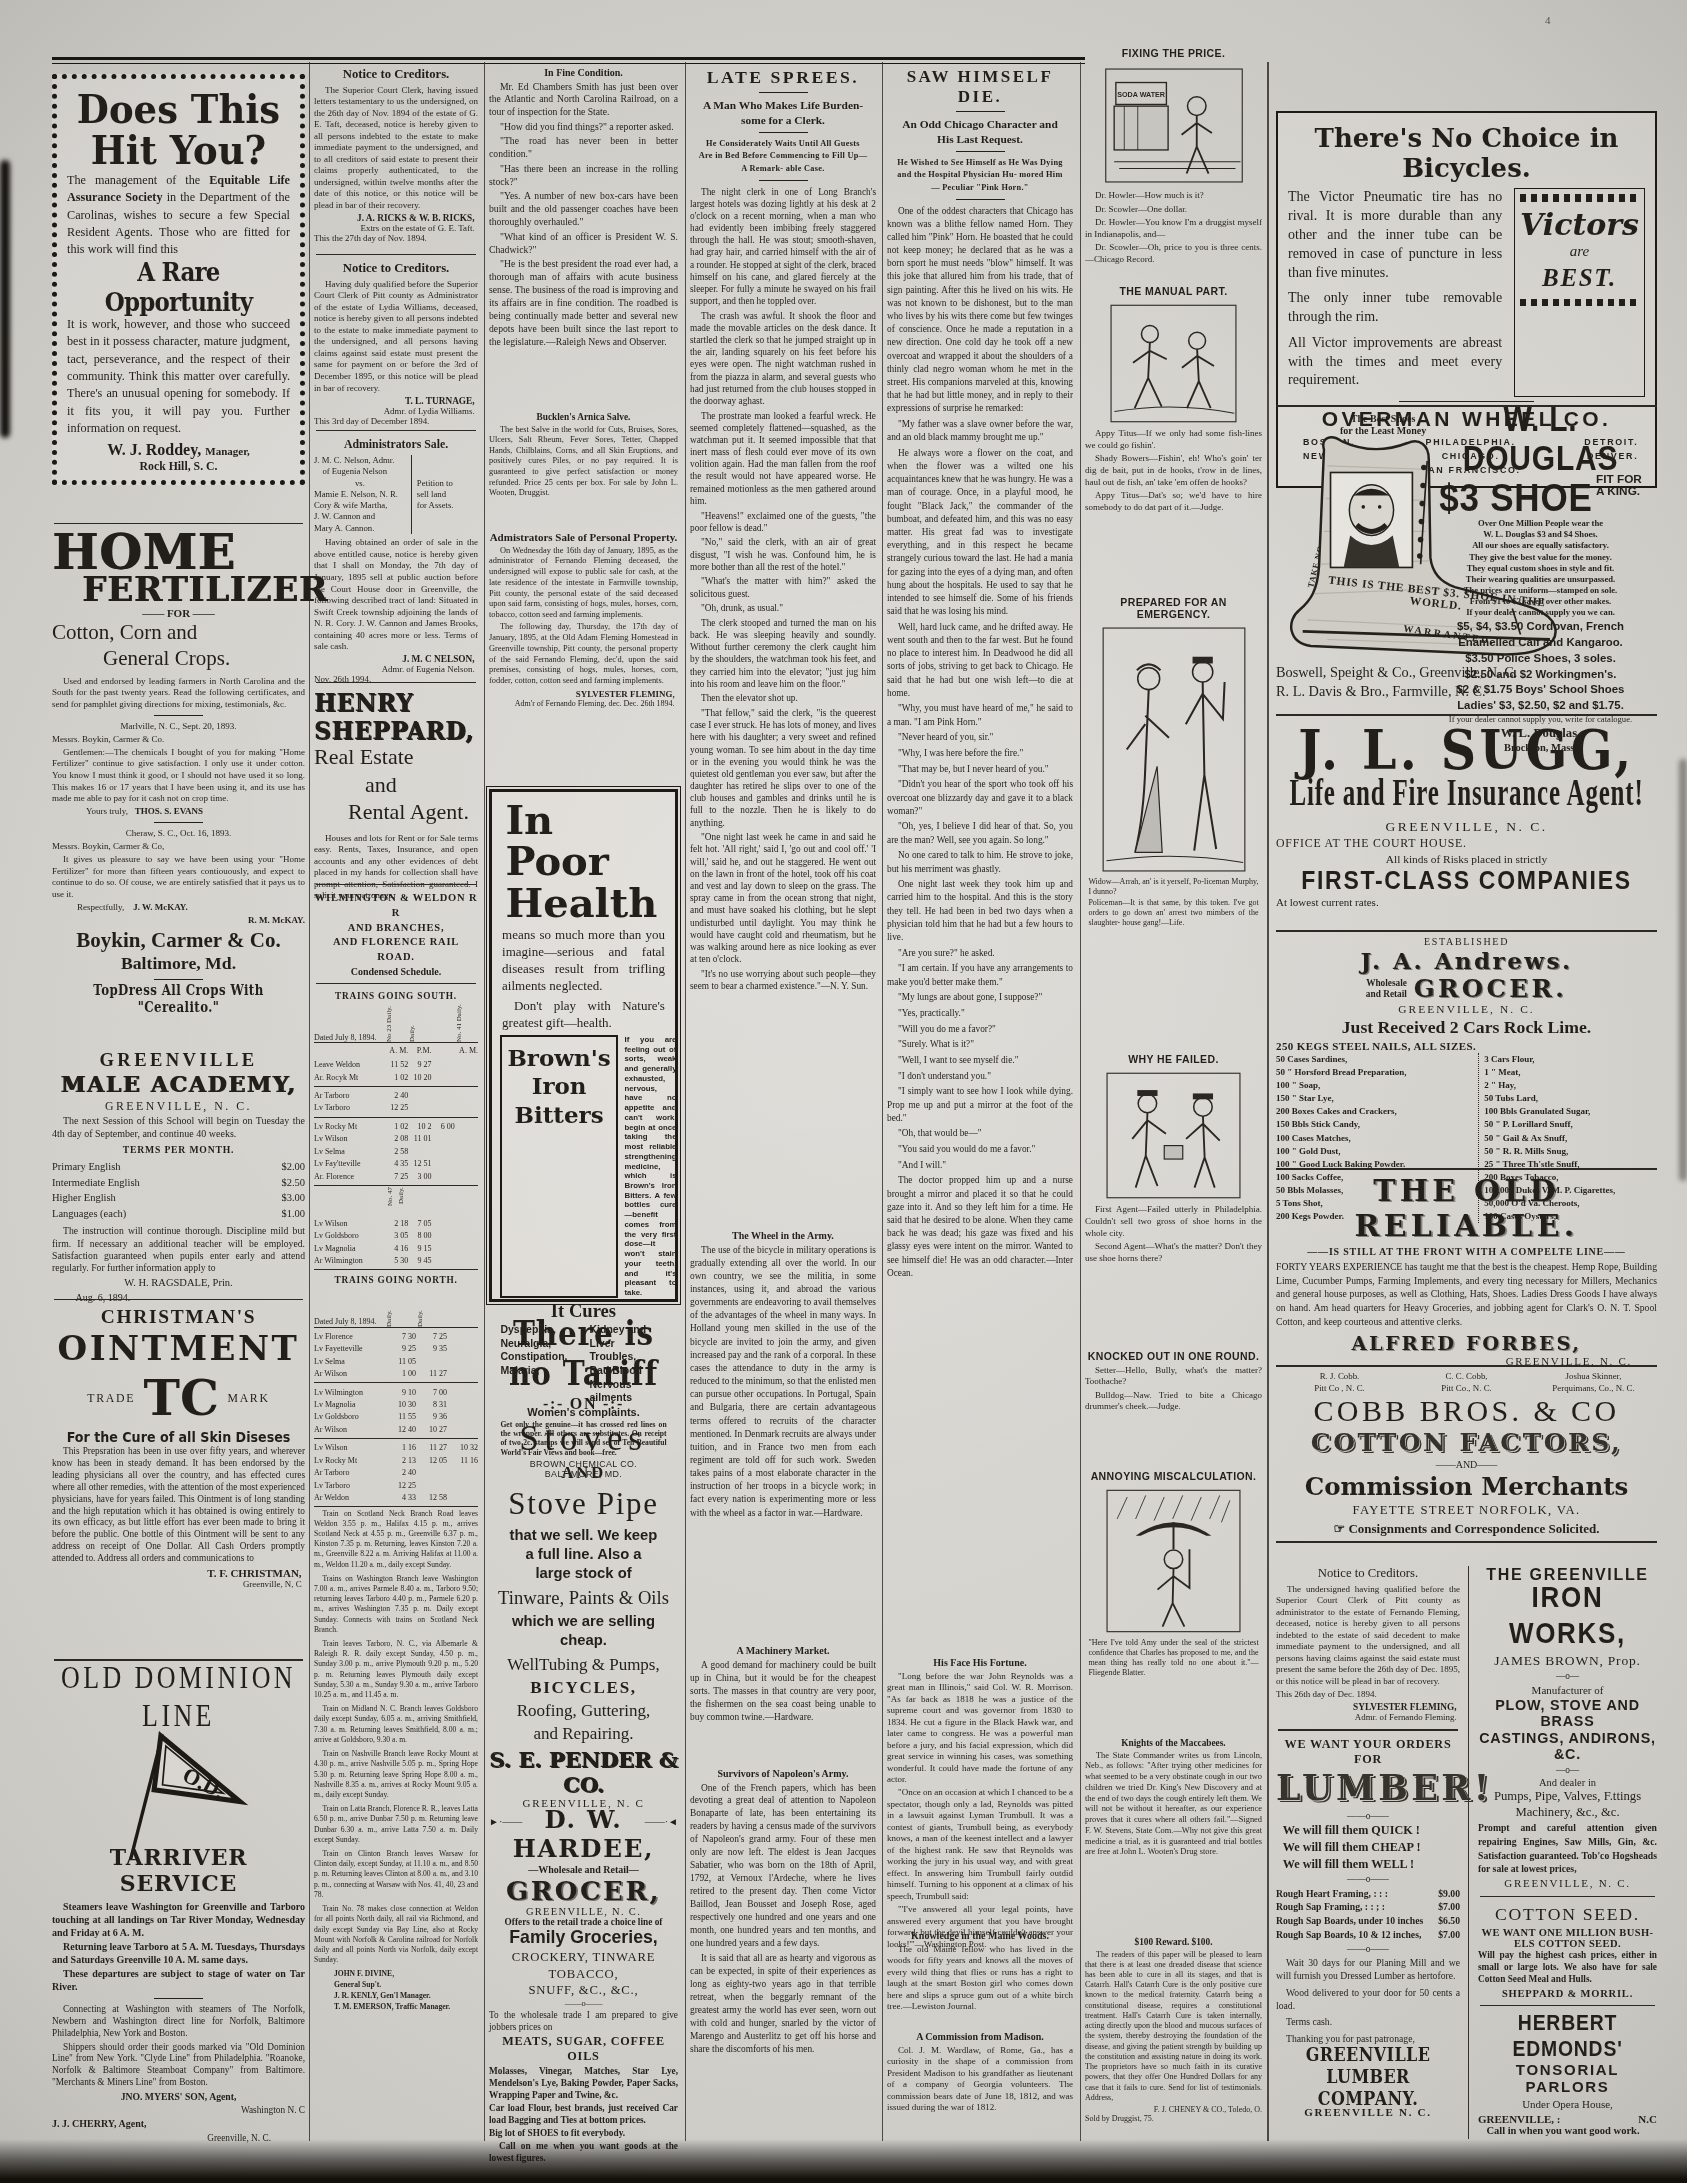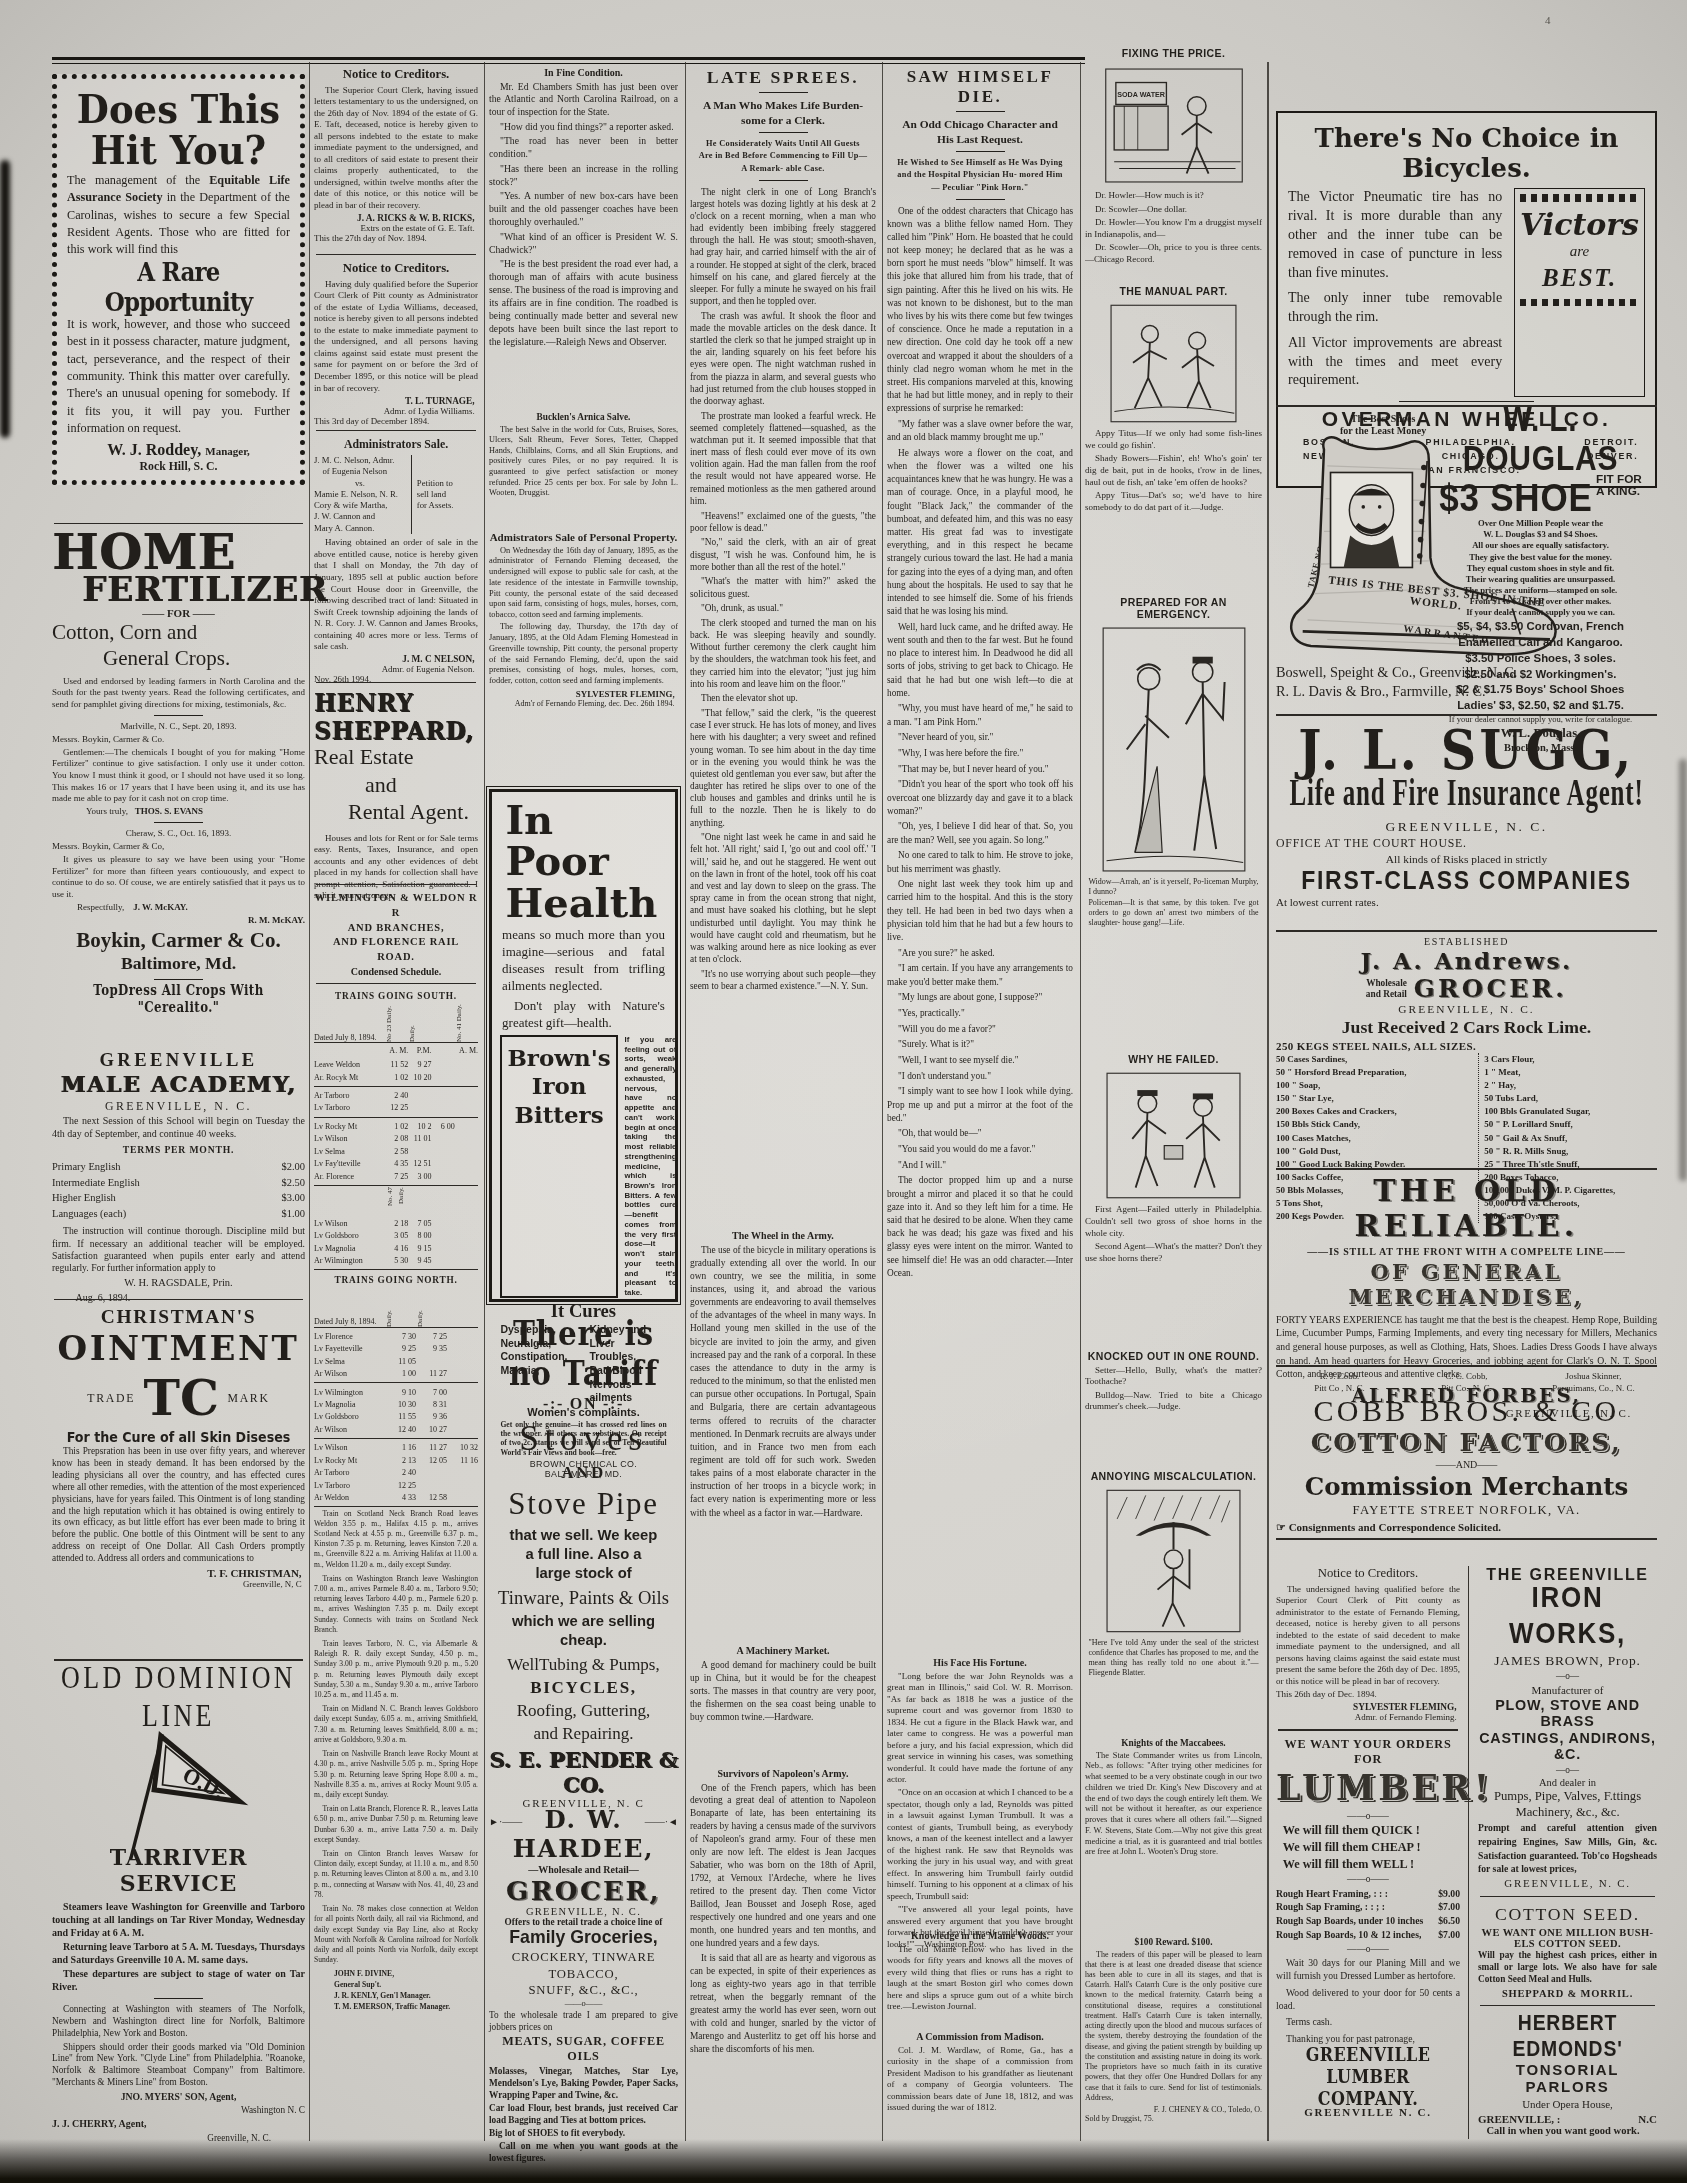--- a/index.html
+++ b/index.html
@@ -118,21 +118,21 @@
   .relline{font-weight:700;font-size:10px;letter-spacing:0.8px;text-align:center;margin:2.5px 0;}
   .genmerch{font-family:"DejaVu Serif",serif;font-weight:700;font-size:21px;letter-spacing:3.4px;text-align:center;margin:0;color:#36332d;text-shadow:0.8px 0.8px #c9c7c2,1.7px 1.7px #36332d;}
   .relbody{font-size:9.7px;line-height:1.4;text-align:justify;margin:3.4px 0;}
   .forbes{font-family:"DejaVu Serif",serif;font-weight:700;font-size:19.4px;letter-spacing:2.5px;text-align:center;margin:0;text-shadow:1.3px 0.8px rgba(34,31,27,.4);}
   .partner{display:flex;font-size:8.9px;line-height:1.3;text-align:center;}
   .partner>div{flex:1;}
   .cobb{font-size:30px;letter-spacing:3.4px;text-align:center;margin:0;font-family:"Liberation Serif",serif;}
   .cfact{font-family:"DejaVu Serif",serif;font-weight:700;font-size:25px;letter-spacing:2.5px;text-align:center;margin:0;color:#34312b;text-shadow:0.8px 0.8px #c9c7c2,2.1px 1.7px #34312b;}
   .commm{font-family:"DejaVu Serif",serif;font-weight:700;font-size:24.5px;text-align:center;margin:0;}
   .fayette{font-size:12.7px;letter-spacing:1.3px;text-align:center;margin:2.5px 0;}
-  .consign{font-size:11px;font-weight:700;text-align:left;margin:0;}
+  .consign{font-size:13px;font-weight:700;text-align:center;margin:0;}
   .ironT{font-weight:700;font-size:16px;letter-spacing:1.7px;text-align:center;margin:0;font-family:"Liberation Sans",sans-serif;}
   .ironW{font-weight:700;font-size:26px;letter-spacing:1.7px;text-align:center;margin:0;font-family:"Liberation Sans",sans-serif;transform:scaleY(1.15);}
   .ironP{font-size:13.5px;letter-spacing:0.8px;text-align:center;margin:0.8px 0;}
   .plow{font-weight:700;font-size:14.3px;letter-spacing:0.8px;text-align:center;margin:0.8px 0;font-family:"Liberation Sans",sans-serif;}
   .oo{text-align:center;font-size:9.3px;margin:2.5px 0;}
   .irontx{font-size:9.7px;line-height:1.4;text-align:justify;margin:1.7px 0;font-weight:700;}
   .lumb{font-family:"DejaVu Serif",serif;font-weight:700;font-size:35px;letter-spacing:3.4px;text-align:center;margin:0;color:#36332d;text-shadow:0.8px 0.8px #c9c7c2,2.5px 2.1px #36332d;}
   .want{font-weight:700;font-size:12.2px;letter-spacing:0.8px;text-align:center;margin:0;}
   .fillit{font-weight:700;font-size:12.2px;margin:1.7px 0;}
   .lprice{display:flex;font-size:9.7px;font-weight:700;line-height:1.4;}
@@ -968,21 +968,20 @@
             <div>50,000 O'd Va. Cheroots,</div>
             <div>100 Cases Oysters,</div>
           </div>
       </div>
     </div>
 
     <div class="seg" style="top:1168px">
       <hr class="dvwd" style="margin:0 0 3.4px">
       <p class="oldrel">THE OLD RELIABLE.</p>
       <p class="relline">——IS STILL AT THE FRONT WITH A COMPELTE LINE——</p>
-      <p class="genmerch">OF GENERAL MERCHANDISE,</p>
       <p class="relbody">FORTY YEARS EXPERIENCE has taught me that the best is the cheapest.  Hemp Rope, Building Lime, Cucumber Pumps, Farming Implements, and every ting necessary for Millers, Mechanics and general house purposes, as well as Clothing, Hats, Shoes.  Ladies Dress Goods I have always on hand.  Am head quarters for Heavy Groceries, and jobbing agent for Clark's O. N. T. Spool Cotton, and keep courteous and attentive clerks.</p>
       <p class="forbes">ALFRED FORBES,</p>
       <p class="rt" style="font-size:11px;letter-spacing:1.7px;margin:0 25px 0 0">GREENVILLE, N. C.</p>
     </div>
 
     <div class="seg" style="top:1365px">
       <hr class="dvwd" style="margin:0 0 4.2px">
       <div class="partner">
           <div><span>R. J. Cobb.</span><br><span>Pitt Co , N. C.</span></div>
           <div><span>C. C. Cobb,</span><br><span>Pitt Co., N. C.</span></div>

